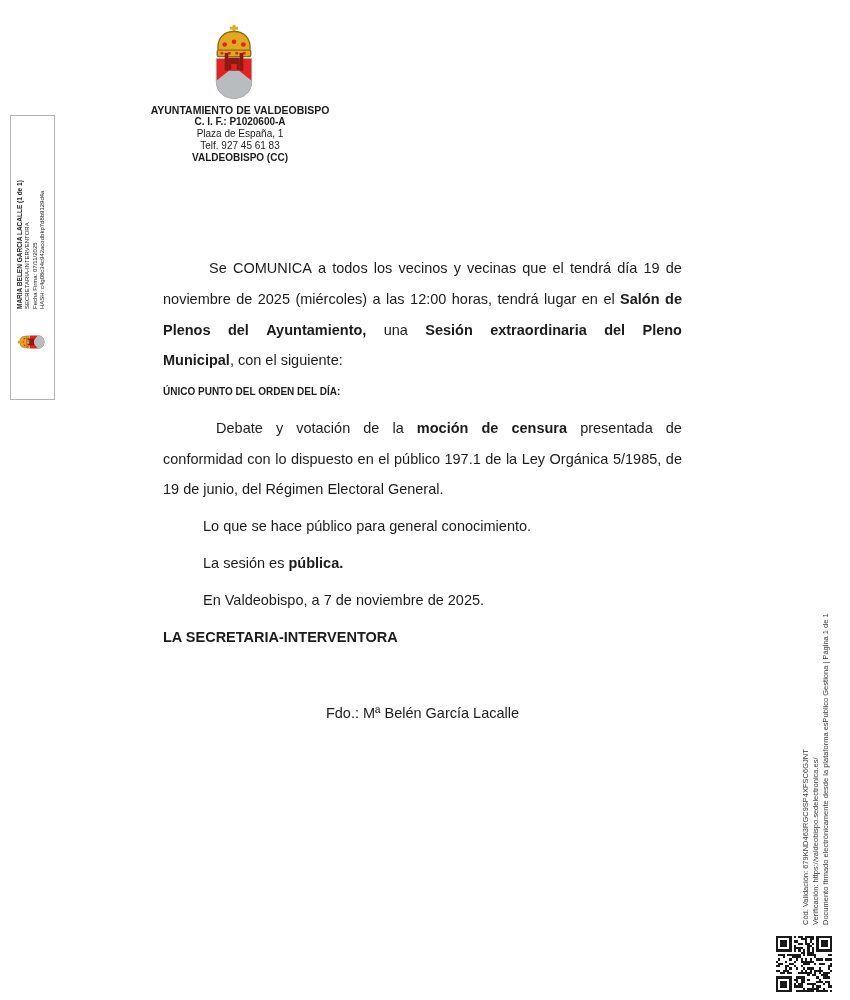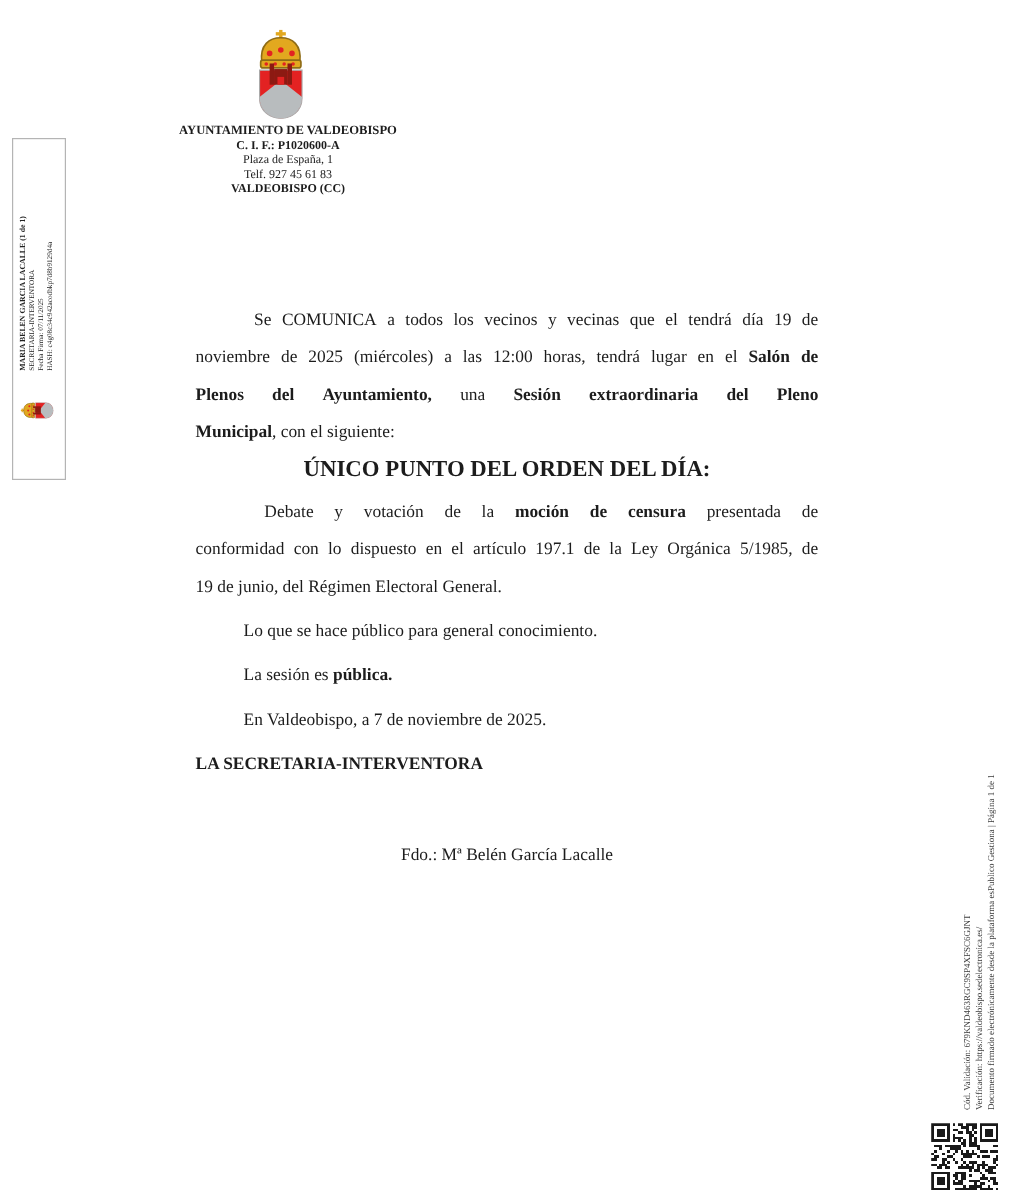--- a/index.html
+++ b/index.html
@@ -1,17 +1,17 @@
 <!DOCTYPE html>
 <html><head>
 <meta charset="utf-8">
 <style>
   html,body{margin:0;padding:0;background:#ffffff;}
   .sheet{position:relative;width:850px;height:1000px;background:#ffffff;overflow:hidden;
-         font-family:Liberation Serif, serif;color:#1c1c1c;}
+         font-family:Liberation Sans, sans-serif;color:#1c1c1c;}
 
   
   .sig-box{position:absolute;left:10px;top:115px;width:43px;height:283px;border:1px solid #b4b4b4;}
   .sig-rot{position:absolute;left:0;top:283px;width:283px;height:41px;
            transform:rotate(-90deg);transform-origin:0 0;
            display:flex;align-items:center;}
   .mini-crest{margin-left:46px;flex:0 0 auto;}
   .sig-lines{margin-left:22px;color:#222;}
   .sig-l1{font-size:6.5px;font-weight:bold;line-height:8px;white-space:nowrap;}
   .sig-l{font-size:6px;line-height:7.5px;white-space:nowrap;}
@@ -24,21 +24,21 @@
   .h3{font-size:10px;}
   .h5{font-size:10px;font-weight:bold;}
 
   
   .content{position:absolute;left:163px;top:252px;width:519px;font-size:14.5px;}
   .jline{display:flex;justify-content:space-between;align-items:center;height:31px;}
   .jline span,.jline b{white-space:nowrap;}
   .nline{line-height:31px;height:31px;white-space:nowrap;}
   .indent{text-indent:40px;}
   .spacer{width:40px;flex:0 0 auto;}
-  .heading-order{font-weight:bold;text-align:center;font-size:19px;line-height:26px;margin:3px 0 7px 0;}
+  .heading-order{font-weight:bold;font-size:10px;line-height:26px;margin:3px 0 7px 0;}
   .para-mt{margin-top:6px;}
   .sig-title{font-weight:bold;text-align:left;font-size:14.5px;line-height:31px;margin-top:6px;}
   .sig-name{text-align:center;font-size:14.5px;line-height:31px;margin-top:45px;}
 
   
   .foot-rot{position:absolute;left:801px;top:925px;width:320px;height:34px;
             transform:rotate(-90deg);transform-origin:0 0;color:#3a3a3a;}
   .foot-rot div{font-size:7.5px;line-height:10px;white-space:nowrap;}
 
   
@@ -180,21 +180,21 @@
           <span>presentada</span>
           <span>de</span>
         </div>
         <div class="jline">
           <span>conformidad</span>
           <span>con</span>
           <span>lo</span>
           <span>dispuesto</span>
           <span>en</span>
           <span>el</span>
-          <span>artículo</span>
+          <span>público</span>
           <span>197.1</span>
           <span>de</span>
           <span>la</span>
           <span>Ley</span>
           <span>Orgánica</span>
           <span>5/1985,</span>
           <span>de</span>
         </div>
         <div class="nline"><span>19 de junio, del Régimen Electoral General.</span></div>
       </div>

